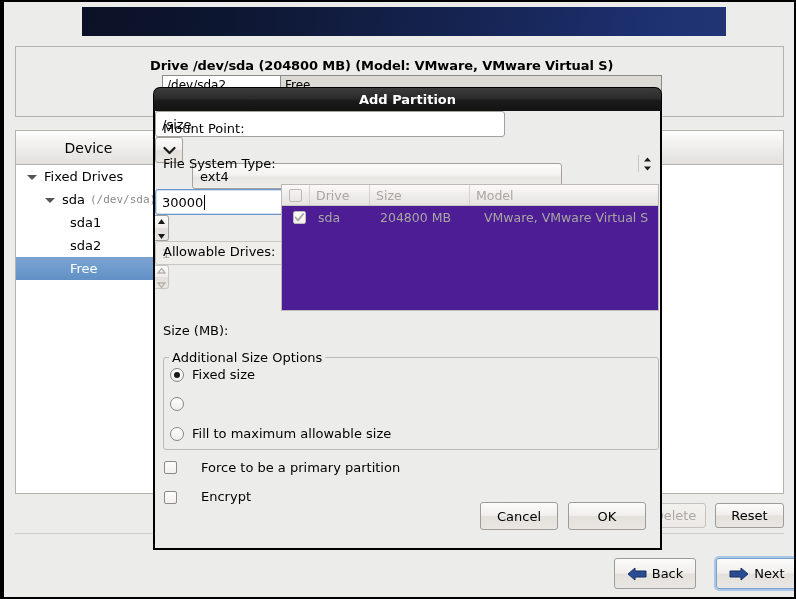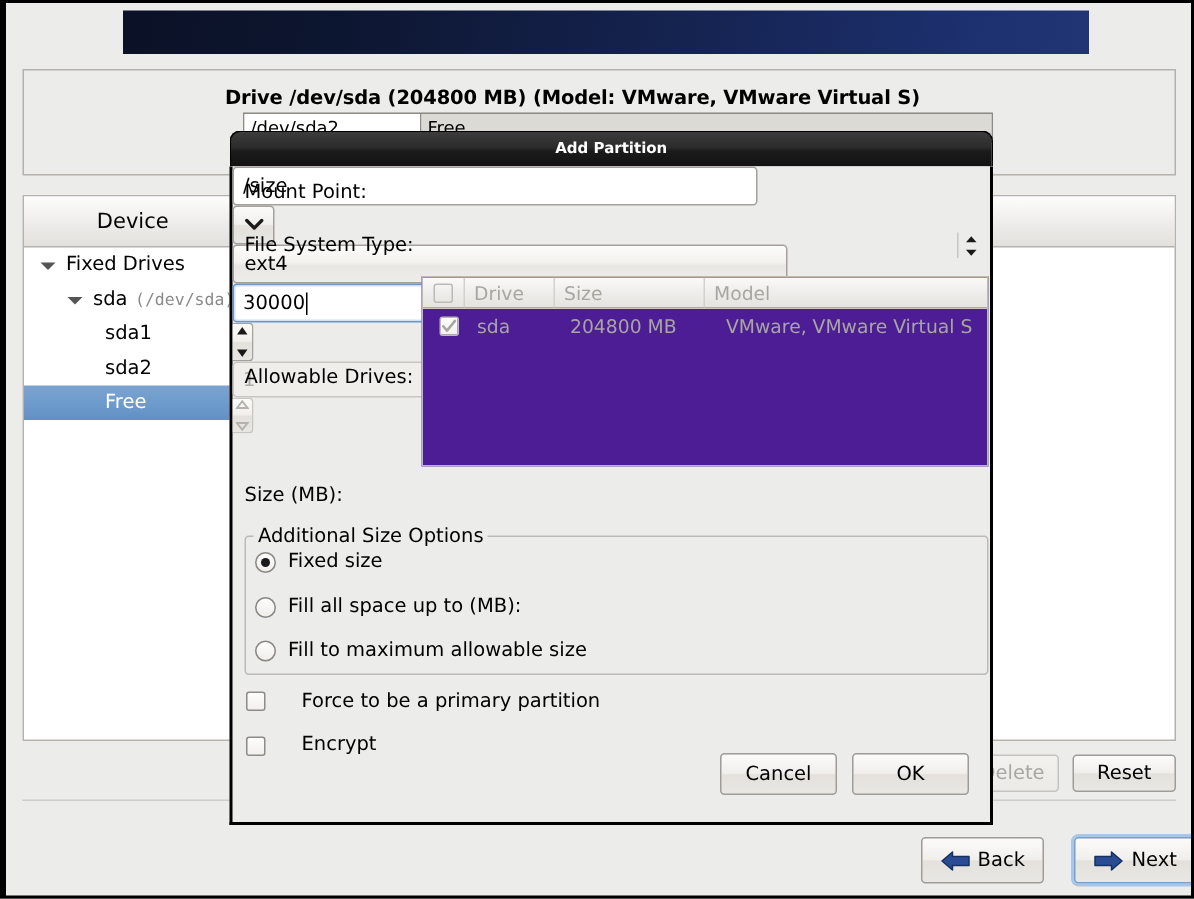--- a/index.html
+++ b/index.html
@@ -173,21 +173,21 @@
     left: 149px; top: 85px;
     width: 509px; height: 24px;
     background: linear-gradient(to bottom, #3c3c3c 0%, #2b2b2b 45%, #1b1b1b 55%, #121212 100%);
     border-top-left-radius: 7px;
     border-top-right-radius: 7px;
     border: 1px solid #000;
     border-bottom: none;
     box-sizing: border-box;
     color: #fff;
     font-weight: bold;
-    font-size: 10px;
+    font-size: 13px;
     display: flex;
     align-items: center;
     justify-content: center;
   }
 
   .dlg-inner { position: absolute; left: 0; top: 0; right: 0; bottom: 0; }
 
   .field-label {
     position: absolute;
     font-size: 13px;
@@ -216,20 +216,21 @@
     display: flex; align-items: center; justify-content: center;
   }
   .flat-combo {
     background: linear-gradient(to bottom, #fcfcfb 0%, #f4f2ef 45%, #e9e7e3 55%, #efedea 100%);
     border: 1px solid #a4a19c;
     border-radius: 3px;
     box-sizing: border-box;
     display: flex; align-items: center;
     font-size: 13px;
     padding-left: 7px;
+    margin-left: 37px;
   }
 
   .spin {
     border: 1px solid #a4a19c;
     border-left: none;
     border-radius: 0 3px 3px 0;
     background: linear-gradient(to bottom, #fbfbfa 0%, #f1efec 48%, #e4e1dc 52%, #e9e7e3 100%);
     box-sizing: border-box;
     display: flex; flex-direction: column;
     align-items: center; justify-content: center;
@@ -479,21 +480,20 @@
 
       <div class="optrow" style="left:15px; top:256px;">
         <span class="radio">
             <span class="dot"></span>
           </span>
         <span>Fixed size</span>
       </div>
 
       <div class="optrow" style="left:15px; top:286px;">
         <span class="radio"></span>
-        <span>Fill all space up to (MB):</span>
       </div>
 
       <div class="textentry" style="left:310px; top:283px; width:172px; height:24px; background:#f0eeeb; border-color:#c9c6c1; color:#aeaba6;">
         <span>1</span>
       </div>
       <div class="spin" style="left:482px; top:283px; width:14px; height:24px; border-color:#c9c6c1;">
         <span>
           <svg width="9" height="7" viewBox="0 0 9 7">
               <path d="M4.5 1.5 L8 6 L1 6 Z" fill="none" stroke="#b5b2ad" stroke-width="1.3"></path>
             </svg>

